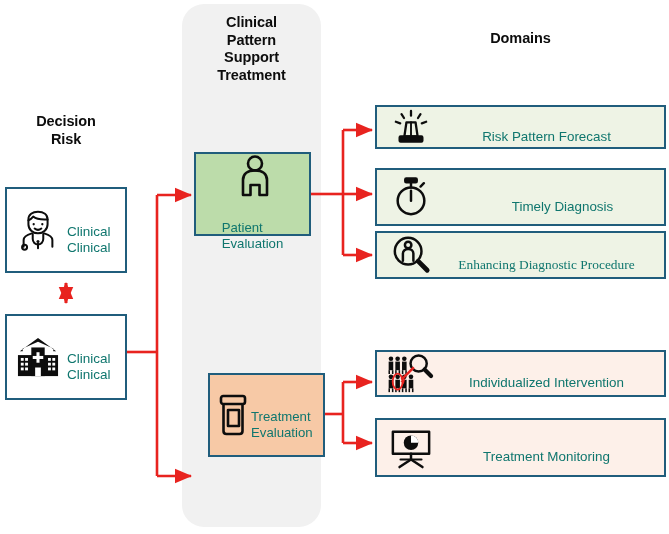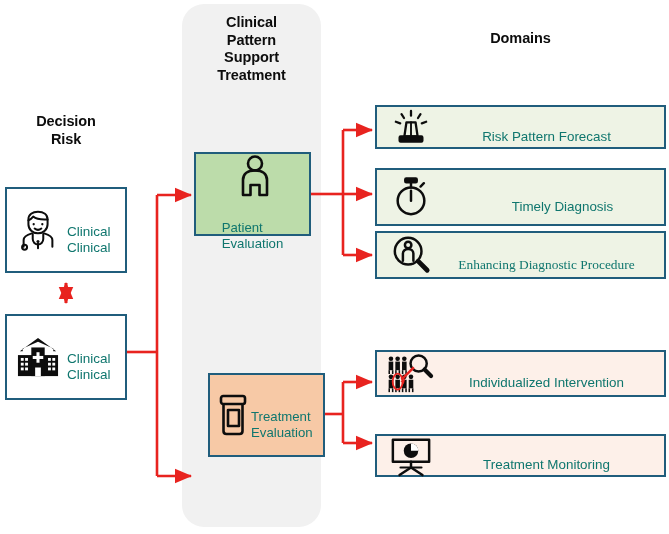--- a/index.html
+++ b/index.html
@@ -260,21 +260,21 @@
         <ellipse cx="13" cy="30" rx="5.2" ry="8.4" fill="none" stroke="#e8231f" stroke-width="1.9"></ellipse>
         <circle cx="35" cy="11" r="8.5" fill="none" stroke="#0d0d0d" stroke-width="2.6"></circle>
         <path d="M41.2 17.2 L48 24" stroke="#0d0d0d" stroke-width="4.4" stroke-linecap="round"></path>
         <path d="M30 15 L17 28" stroke="#e8231f" stroke-width="2.6"></path>
         <path d="M16 29.5 L21 26.5 L19.5 32.5 Z" fill="#e8231f"></path>
       </svg>
     </span>
     <span class="lbl">Individualized Intervention</span>
   </div>
 
-  <div class="abs node dombox lpeach" style="left:375px;top:434px;height:43px;">
+  <div class="abs node dombox lpeach" style="left:375px;top:418px;height:59px;">
     <span class="ico">
       <svg width="44" height="42" viewBox="0 0 46 44" fill="none" stroke="#0d0d0d" stroke-width="2.6" stroke-linecap="round" stroke-linejoin="round">
         <rect x="4" y="5" width="38" height="23"></rect>
         <path d="M23 28v6"></path>
         <path d="M23 34 L11 42"></path>
           <path d="M23 34 L35 42"></path>
         <path d="M12 34h22" stroke-width="2.2"></path>
         <circle cx="23" cy="16.5" r="7.6" fill="#0d0d0d" stroke="none"></circle>
         <path d="M23 16.5 V8.9 A7.6 7.6 0 0 1 30.6 16.5 Z" fill="#ffffff" stroke="none"></path>
       </svg>

